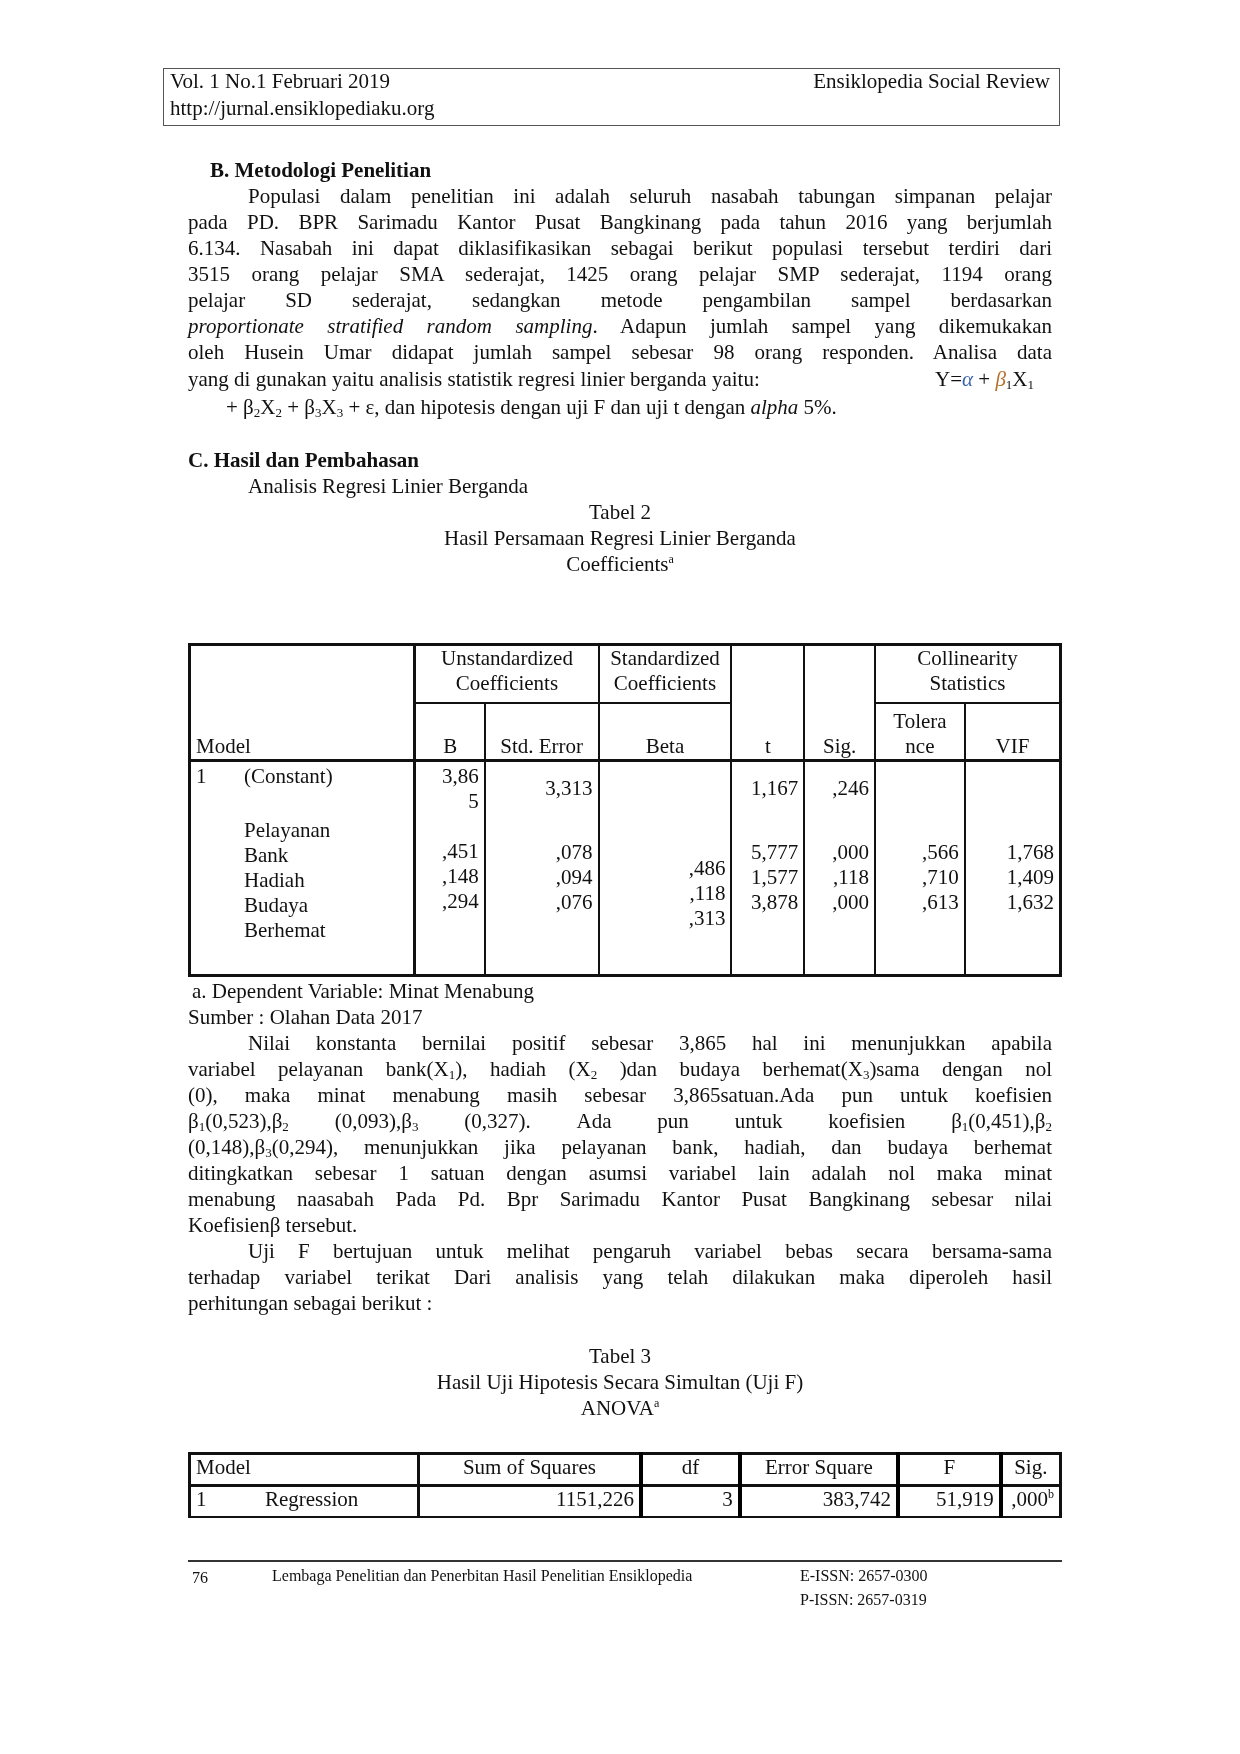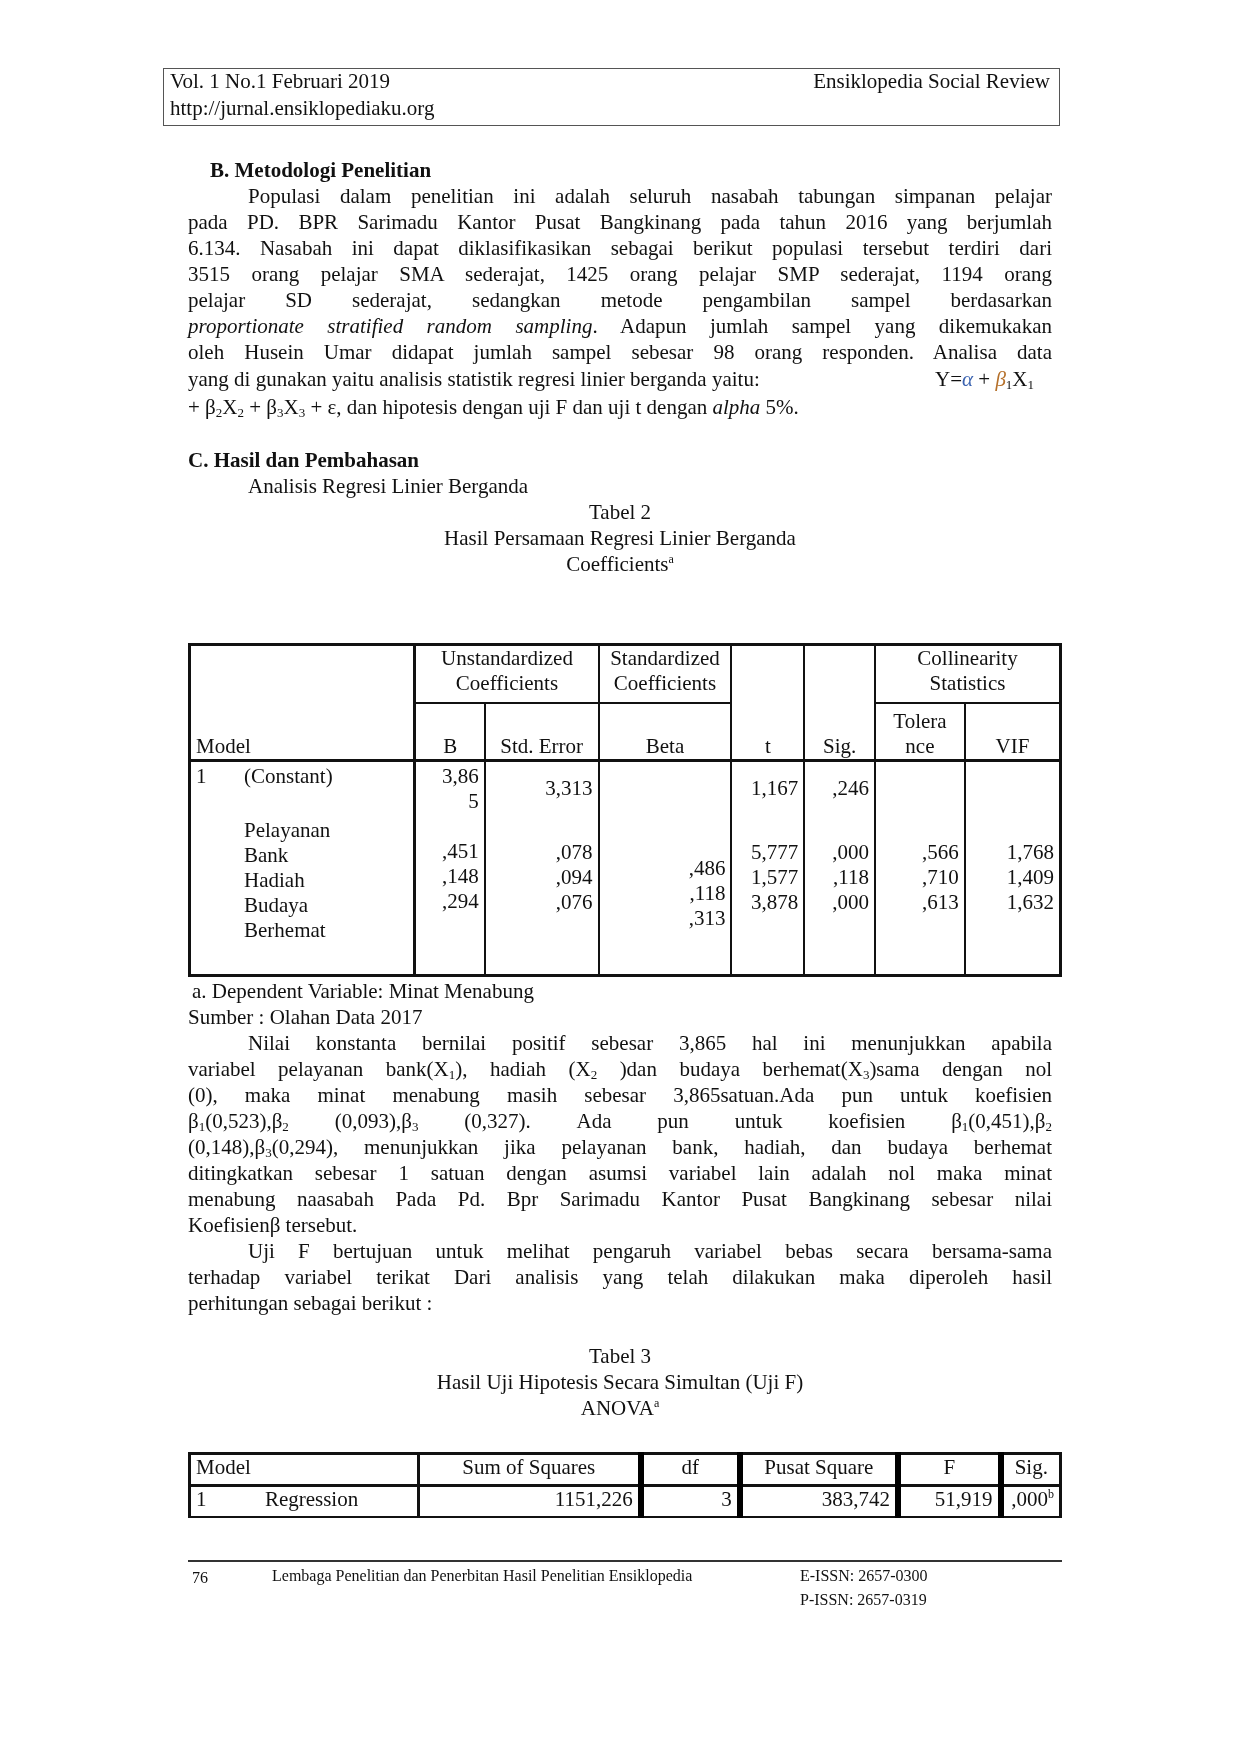--- a/index.html
+++ b/index.html
@@ -22,21 +22,21 @@
 
   
   table.t { position:absolute; border-collapse:collapse; font-size:21px; line-height:25px; }
   table.t td { padding:0 5px; vertical-align:top; }
   .t2 { left:188px; top:643px; width:874px; border:3px solid #111; }
   .t2 td { border-left:2px solid #111; }
   .t2 .hl { text-align:center;margin-top:24px; }
   .num { text-align:right; }
   .thickb { border-bottom:3px solid #111 !important; }
   .t3 { left:188px; top:1452px; width:874px; border:3px solid #111; border-bottom:2px solid #111; }
-  .t3 td { border-left:6px solid #000000; height:29px; vertical-align:middle; }
+  .t3 td { border-left:4px solid #000000; height:29px; vertical-align:middle; }
   .rule { left:188px; width:874px; height:0; border-top:2px solid #333; top:1560px; }
   .foot { font-size:16px; line-height:24px; white-space:nowrap; }
 </style>
 </head>
 <body>
 
 <div class="abs hdrbox"></div>
 <div class="abs hdr" style="left:170px;top:68px;">Vol. 1 No.1 Februari 2019</div>
 <div class="abs hdr" style="right:190px;top:68px;">Ensiklopedia Social Review</div>
 <div class="abs hdr" style="left:170px;top:95px;">http://jurnal.ensiklopediaku.org</div>
@@ -50,21 +50,21 @@
 <div class="line" style="top:313px;">
   <span class="it">proportionate stratified random sampling</span><span>. Adapun jumlah sampel yang dikemukakan</span>
 </div>
 <div class="line" style="top:339px;">oleh Husein Umar didapat jumlah sampel sebesar 98 orang responden. Analisa data</div>
 <div class="line last" style="top:366px;">
   <span>yang di gunakan yaitu analisis statistik regresi linier berganda yaitu:</span>
 </div>
 <div class="abs" style="left:935px;top:366px;font-size:21px;line-height:26px;white-space:nowrap;">
   <span>Y=</span><span class="alpha">α</span><span> + </span><span class="beta">β</span><sub>1</sub><span>X</span><sub>1</sub>
 </div>
-<div class="line last" style="top:394px;">
+<div class="line last" style="top:394px;margin-left:38px;">
   <span>+ β</span><sub>2</sub><span>X</span><sub>2</sub><span> + β</span><sub>3</sub><span>X</span><sub>3</sub><span> +  ε, dan hipotesis dengan uji F dan uji t dengan </span><span class="it">alpha</span><span> 5%.</span>
 </div>
 
 <div class="line last bold" style="top:447px;">C. Hasil dan Pembahasan</div>
 <div class="line last ind" style="top:473px;">Analisis Regresi Linier Berganda</div>
 <div class="line center" style="top:499px;">Tabel 2</div>
 <div class="line center" style="top:525px;">Hasil Persamaan Regresi Linier Berganda</div>
 <div class="line center" style="top:551px;">
   <span>Coefficients</span><sup>a</sup>
 </div>
@@ -212,21 +212,21 @@
       <col style="width:102px">
     <col style="width:162px">
       <col style="width:104px">
       <col style="width:60px">
   </colgroup>
   <tbody>
       <tr>
     <td colspan="2" class="thickb" style="border-left:none;">Model</td>
     <td class="hl thickb" style="text-align:center;border-left:3px solid #111;">Sum of Squares</td>
     <td class="thickb" style="text-align:center;">df</td>
-    <td class="thickb" style="text-align:center;">Pusat Square</td>
+    <td class="thickb" style="text-align:center;">Error Square</td>
     <td class="thickb" style="text-align:center;">F</td>
     <td class="thickb" style="text-align:center;">Sig.</td>
   </tr>
   <tr>
     <td style="border-left:none;">1</td>
     <td style="border-left:none;padding-left:0;">Regression</td>
     <td class="num" style="border-left:3px solid #111;">1151,226</td>
     <td class="num">3</td>
     <td class="num">383,742</td>
     <td class="num">51,919</td>

